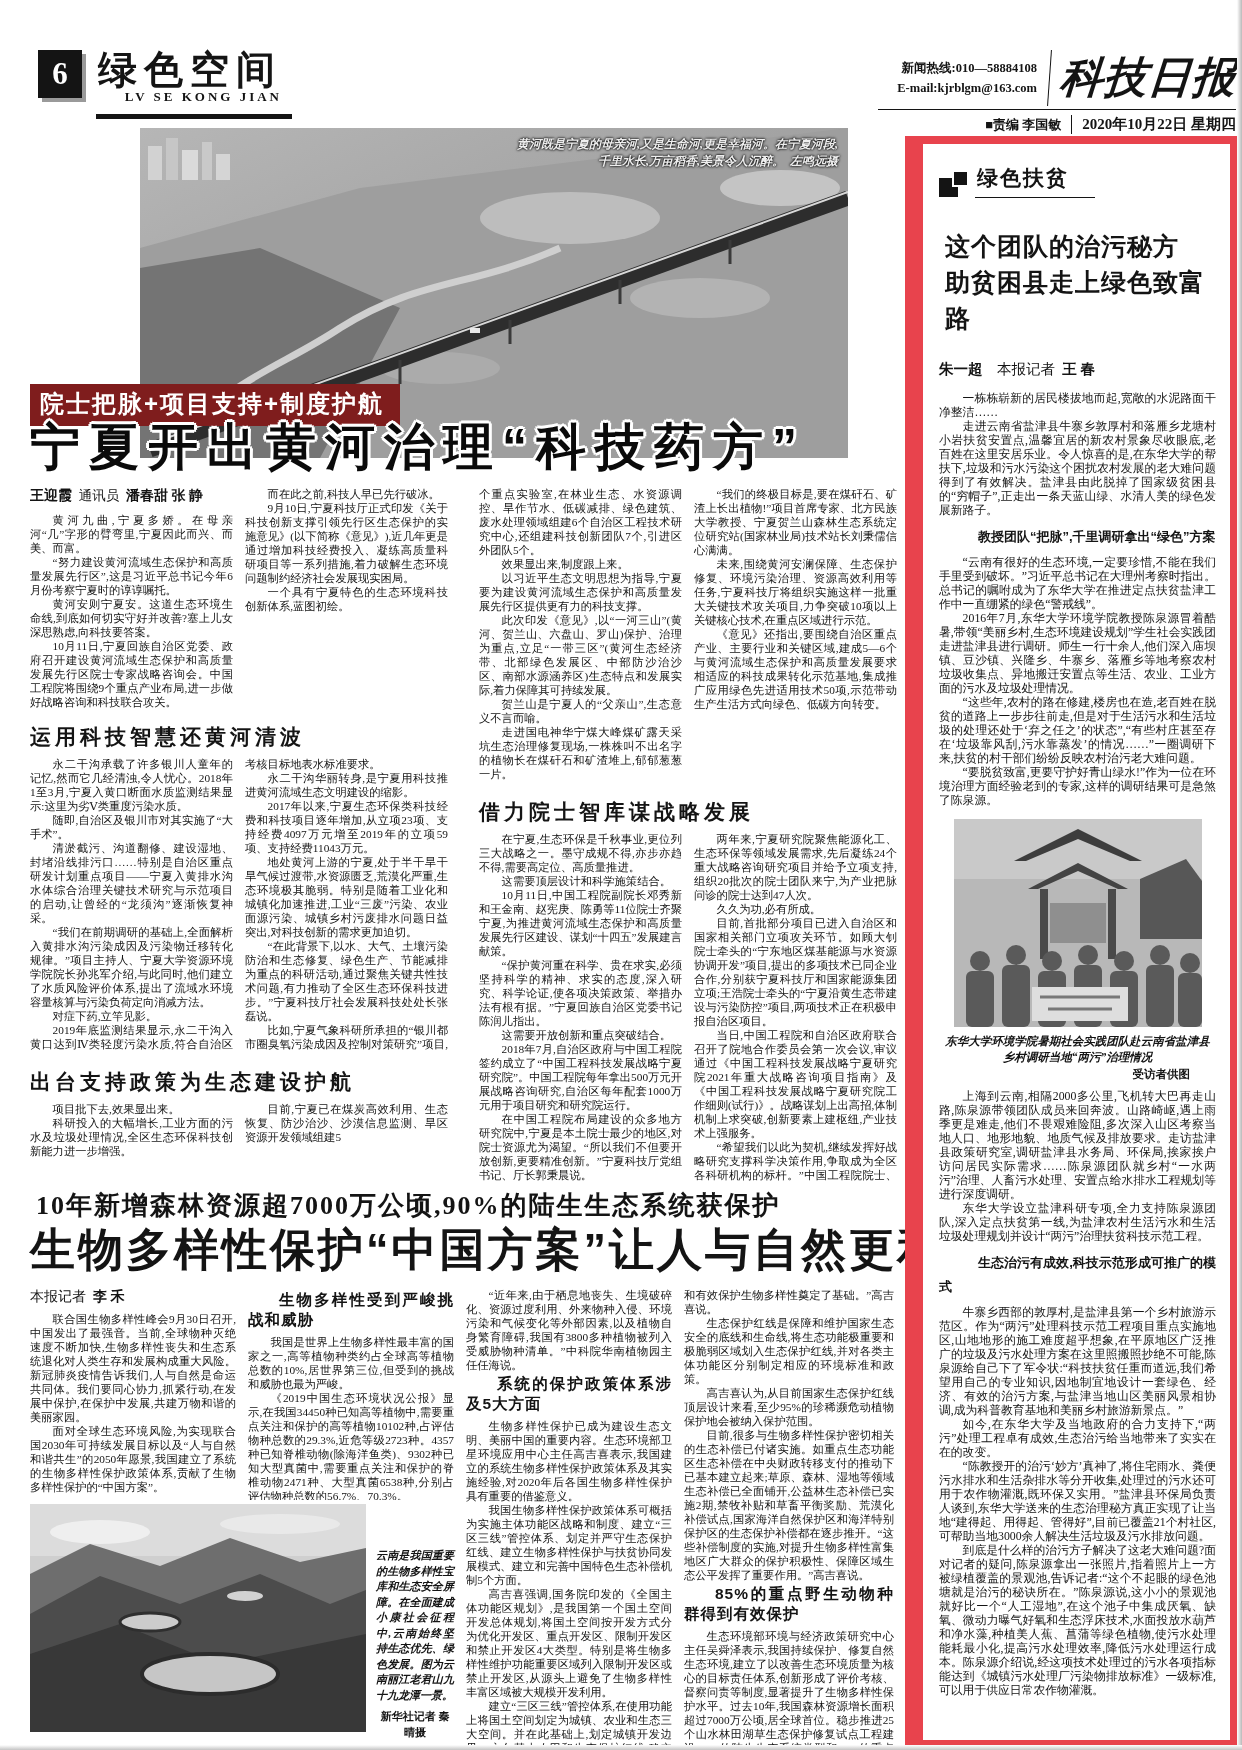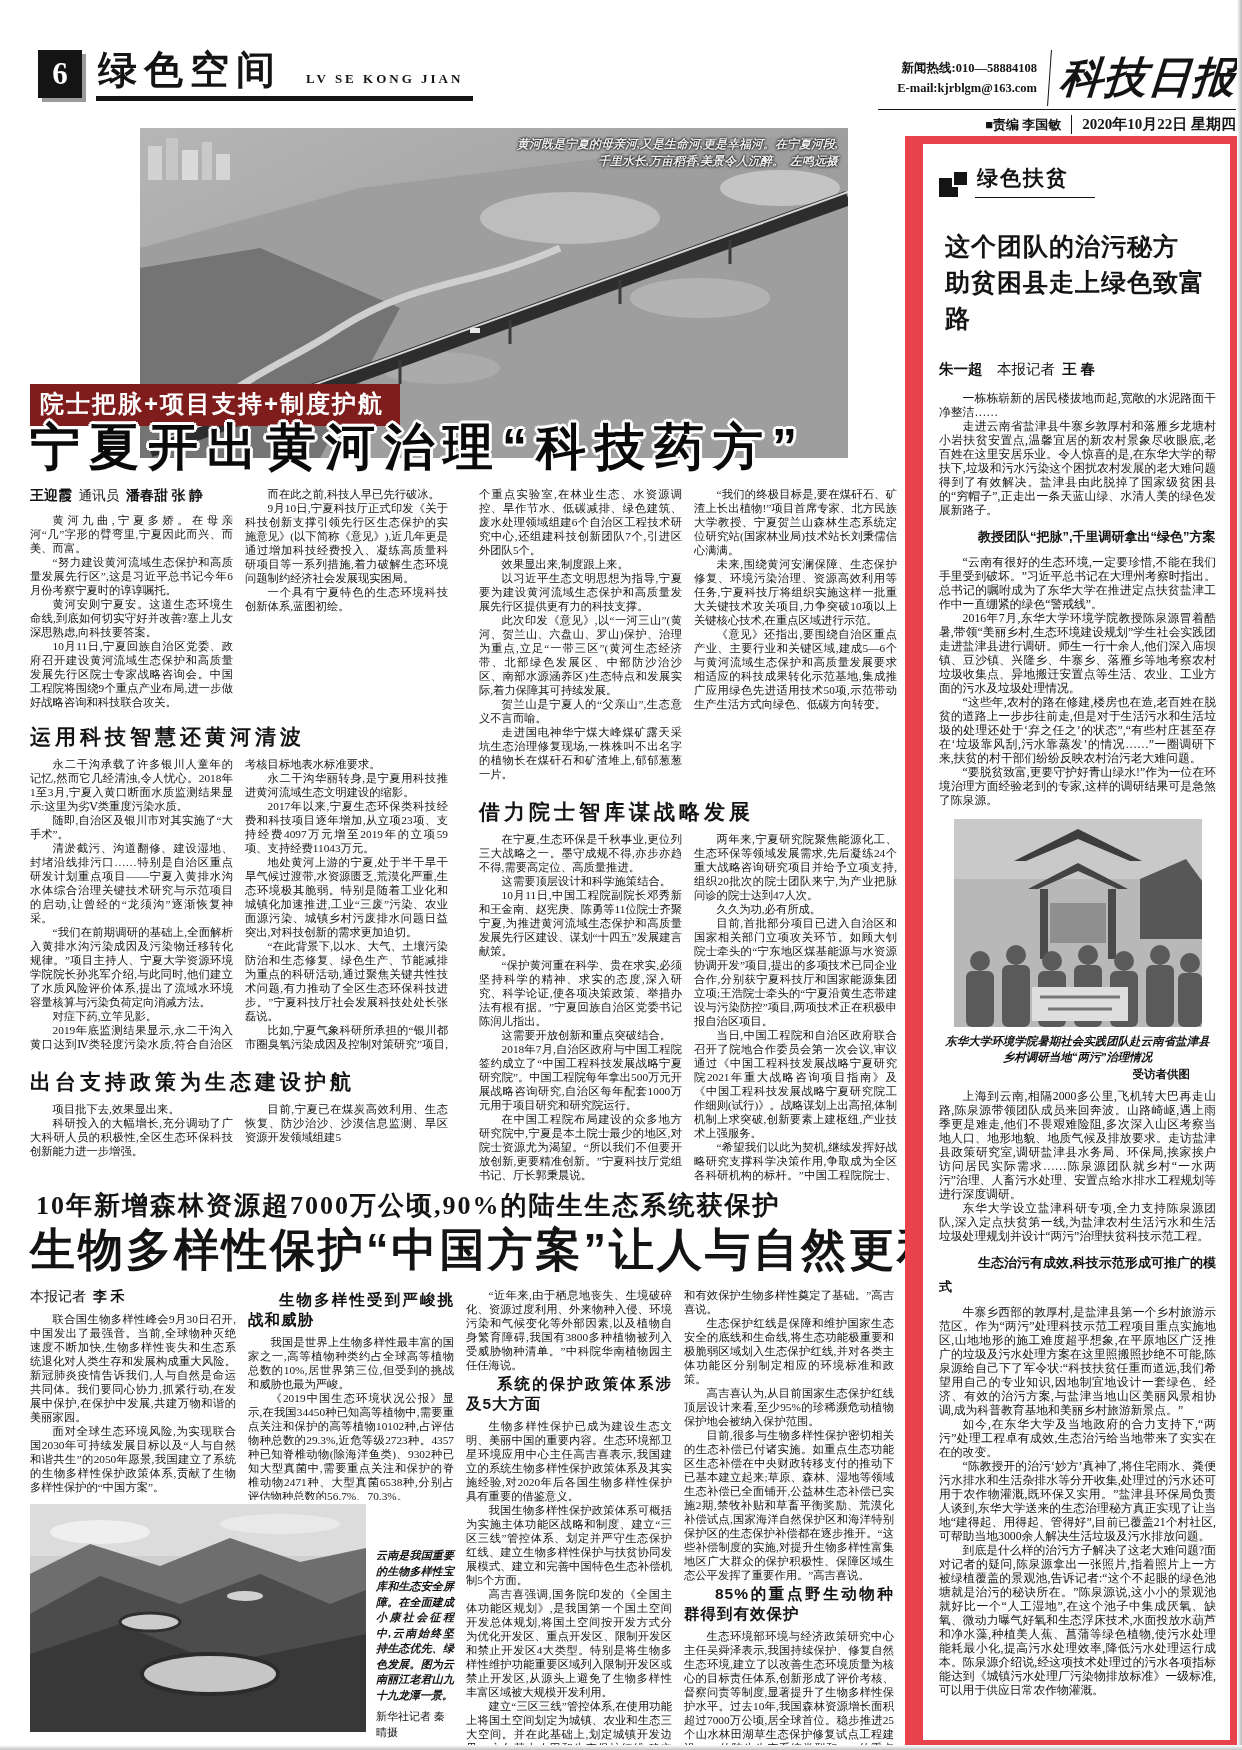--- a/index.html
+++ b/index.html
@@ -8,21 +8,21 @@
   
   .para{margin:0;text-indent:2em;text-align:justify;}
   .para.cont{text-indent:0;}
   .mbody{font-size:11.3px;line-height:14px;}
   .cols2{column-count:2;column-gap:12px;column-fill:auto;overflow:hidden;}
   .sans{font-family:"Liberation Sans","DejaVu Sans",sans-serif;}
   
   .hdr-left{position:absolute;left:38px;top:50px;display:flex;align-items:flex-start;}
   .pageno{width:44px;height:48px;background:#141414;color:#fff;font-weight:bold;font-size:31px;
           display:flex;align-items:center;justify-content:center;box-shadow:4px 4px 0 #9a9a9a;margin-right:14px;}
-  .secwrap{display:flex;align-items:flex-end;border-bottom:5px solid #141414;padding:0 10px 7px 2px;}
+  .secwrap{display:flex;align-items:flex-end;border-bottom:5px solid #141414;padding:0 10px 7px 2px;flex-direction:column;}
   .sectitle{font-size:39px;font-weight:900;letter-spacing:7px;line-height:1;}
   .secpinyin{font-size:13px;font-weight:bold;letter-spacing:3px;margin-left:24px;margin-bottom:2px;}
   .hdr-right{position:absolute;left:878px;top:50px;width:358px;}
   .hdr-row{display:flex;align-items:stretch;}
   .contact{font-size:12.5px;font-weight:bold;line-height:20px;padding-top:8px;flex:1;text-align:right;}
   .masthead{border-left:1.5px solid #141414;margin-left:12px;padding-left:10px;font-size:43px;font-weight:900;
             font-style:italic;transform:skewX(-4deg);line-height:56px;letter-spacing:1px;white-space:nowrap;}
   .hdr-rule{border-top:1.5px solid #141414;margin-top:3px;}
   .hdr-sub{display:flex;margin-top:5px;align-items:center;}
   .editor{font-size:13px;font-weight:bold;flex:1;text-align:right;padding-right:10px;}
@@ -48,21 +48,21 @@
   .bkicker{position:absolute;left:36px;top:1188px;font-size:26px;font-weight:900;letter-spacing:2px;}
   .bheadline{position:absolute;left:30px;top:1220px;width:866px;font-size:45px;font-weight:900;letter-spacing:3px;white-space:nowrap;}
   .bpair{position:absolute;left:30px;top:1288px;width:424px;}
   .bpair-cols{display:flex;gap:12px;height:212px;overflow:hidden;}
   .bcol{width:206px;}
   .byline-b{font-size:14px;margin:2px 0 8px;}
   .sub-b{font-family:"Liberation Sans","DejaVu Sans",sans-serif;font-weight:900;font-size:15.5px;line-height:20px;
          text-indent:2em;margin:2px 0 5px;text-align:justify;letter-spacing:1px;}
   .bphoto-row{display:flex;margin-top:4px;}
   .bcap{width:78px;padding:44px 0 0 10px;font-size:11px;line-height:15.5px;font-style:italic;font-weight:600;text-align:justify;}
-  .bcap .credit{margin-top:6px;text-align:left;font-style:normal;font-weight:normal;}
+  .bcap .credit{margin-top:6px;text-align:center;font-style:normal;font-weight:bold;}
   .bcol3{position:absolute;left:466px;top:1288px;width:206px;height:462px;overflow:hidden;}
   .bcol4{position:absolute;left:684px;top:1288px;width:210px;height:462px;overflow:hidden;}
   
   .sidebar{position:absolute;left:905px;top:136px;width:333px;height:1612px;box-sizing:border-box;
            background:#fff;border-style:solid;border-color:var(--red);border-width:8px 8px 8px 18px;
            padding:20px 14px 0 16px;overflow:hidden;}
   .tag{display:flex;align-items:flex-end;}
   .tag-ic{position:relative;width:30px;height:28px;margin-right:6px;}
   .tag-ic .sq1{position:absolute;left:0;top:8px;width:19px;height:19px;background:#141414;}
   .tag-ic .sq2{position:absolute;left:13px;top:0;width:13px;height:13px;background:#141414;border:2px solid #fff;}
@@ -170,21 +170,21 @@
         <p class="para">2019年底监测结果显示,永二干沟入黄口达到Ⅳ类轻度污染水质,符合自治区考核目标地表水标准要求。</p>
         <p class="para">永二干沟华丽转身,是宁夏用科技推进黄河流域生态文明建设的缩影。</p>
         <p class="para">2017年以来,宁夏生态环保类科技经费和科技项目逐年增加,从立项23项、支持经费4097万元增至2019年的立项59项、支持经费11043万元。</p>
         <p class="para">地处黄河上游的宁夏,处于半干旱干旱气候过渡带,水资源匮乏,荒漠化严重,生态环境极其脆弱。特别是随着工业化和城镇化加速推进,工业“三废”污染、农业面源污染、城镇乡村污废排水问题日益突出,对科技创新的需求更加迫切。</p>
         <p class="para">“在此背景下,以水、大气、土壤污染防治和生态修复、绿色生产、节能减排为重点的科研活动,通过聚焦关键共性技术问题,有力推动了全区生态环保科技进步。”宁夏科技厅社会发展科技处处长张磊说。</p>
         <p class="para">比如,宁夏气象科研所承担的“银川都市圈臭氧污染成因及控制对策研究”项目,利用监测资料和观测数据,提出臭氧污染控制措施,改善了环境空气质量;宁夏大学承担的“宁东能源化工场地固废利用及污染土壤生态修复关键技术研究与示范”项目,利用煤化工固废研发新型肥料,土壤生态功能修复将达到80%以上。</p>
       </div>
     <div class="sub-main">出台支持政策为生态建设护航</div>
     <div class="blockC cols2 mbody">
         <p class="para">项目批下去,效果显出来。</p>
-        <p class="para">科研投入的大幅增长,充分调动了广大科研人员的积极性,全区生态环保科技创新能力进一步增强。</p>
+        <p class="para">科研投入的大幅增长,工业方面的污水及垃圾处理情况,全区生态环保科技创新能力进一步增强。</p>
         <p class="para">目前,宁夏已在煤炭高效利用、生态恢复、防沙治沙、沙漠信息监测、旱区资源开发领域组建5</p>
       </div>
   </div>
   <div class="scol-right">
     <div class="blockD cols2 mbody">
         <p class="para cont">个重点实验室,在林业生态、水资源调控、旱作节水、低碳减排、绿色建筑、废水处理领域组建6个自治区工程技术研究中心,还组建科技创新团队7个,引进区外团队5个。</p>
         <p class="para">效果显出来,制度跟上来。</p>
         <p class="para">以习近平生态文明思想为指导,宁夏要为建设黄河流域生态保护和高质量发展先行区提供更有力的科技支撑。</p>
         <p class="para">此次印发《意见》,以“一河三山”(黄河、贺兰山、六盘山、罗山)保护、治理为重点,立足“一带三区”(黄河生态经济带、北部绿色发展区、中部防沙治沙区、南部水源涵养区)生态特点和发展实际,着力保障其可持续发展。</p>
         <p class="para">贺兰山是宁夏人的“父亲山”,生态意义不言而喻。</p>

